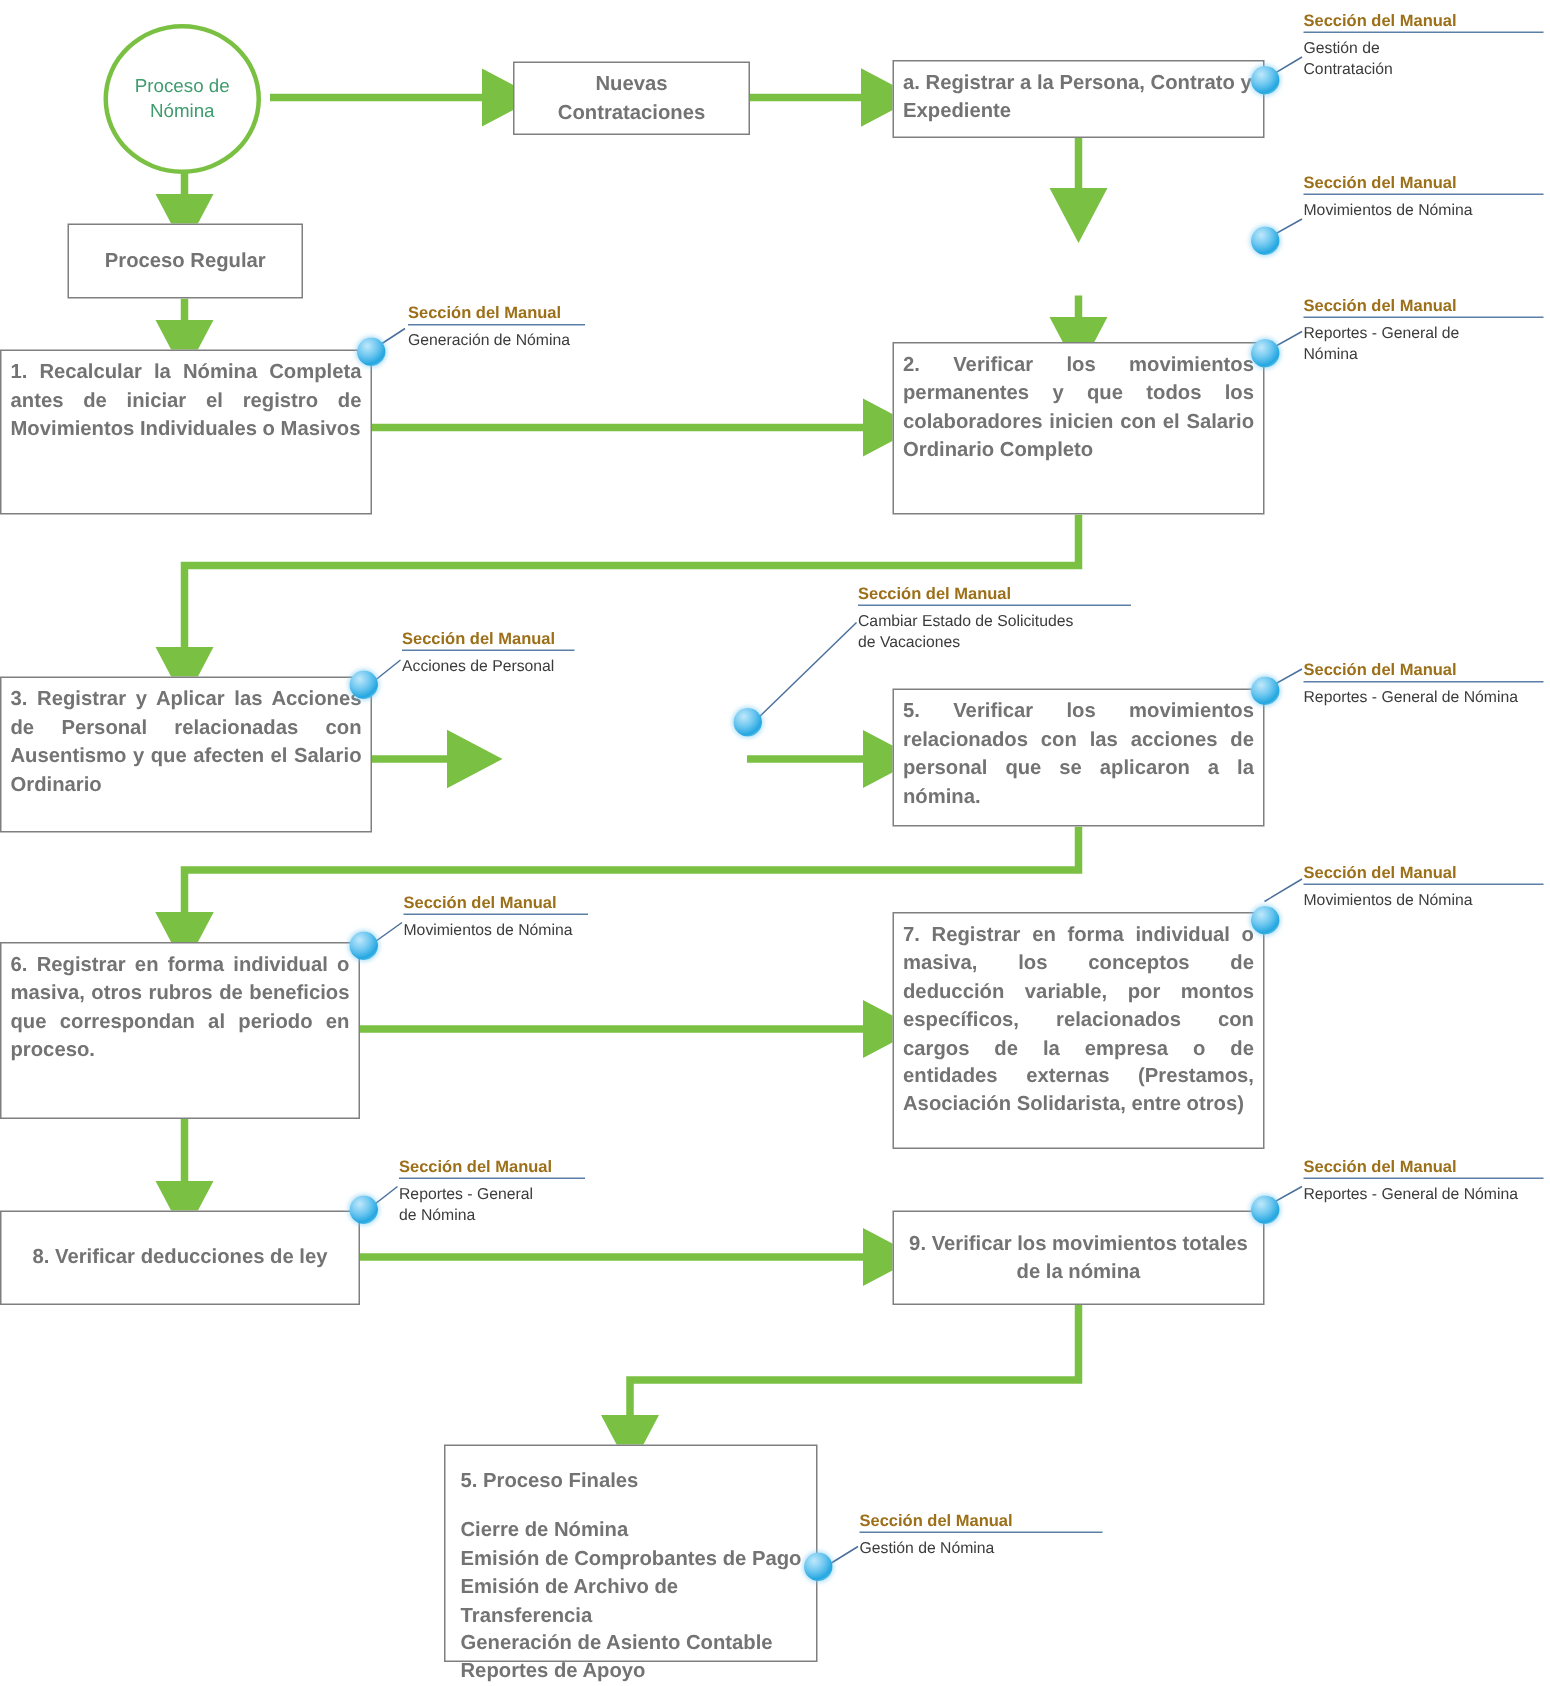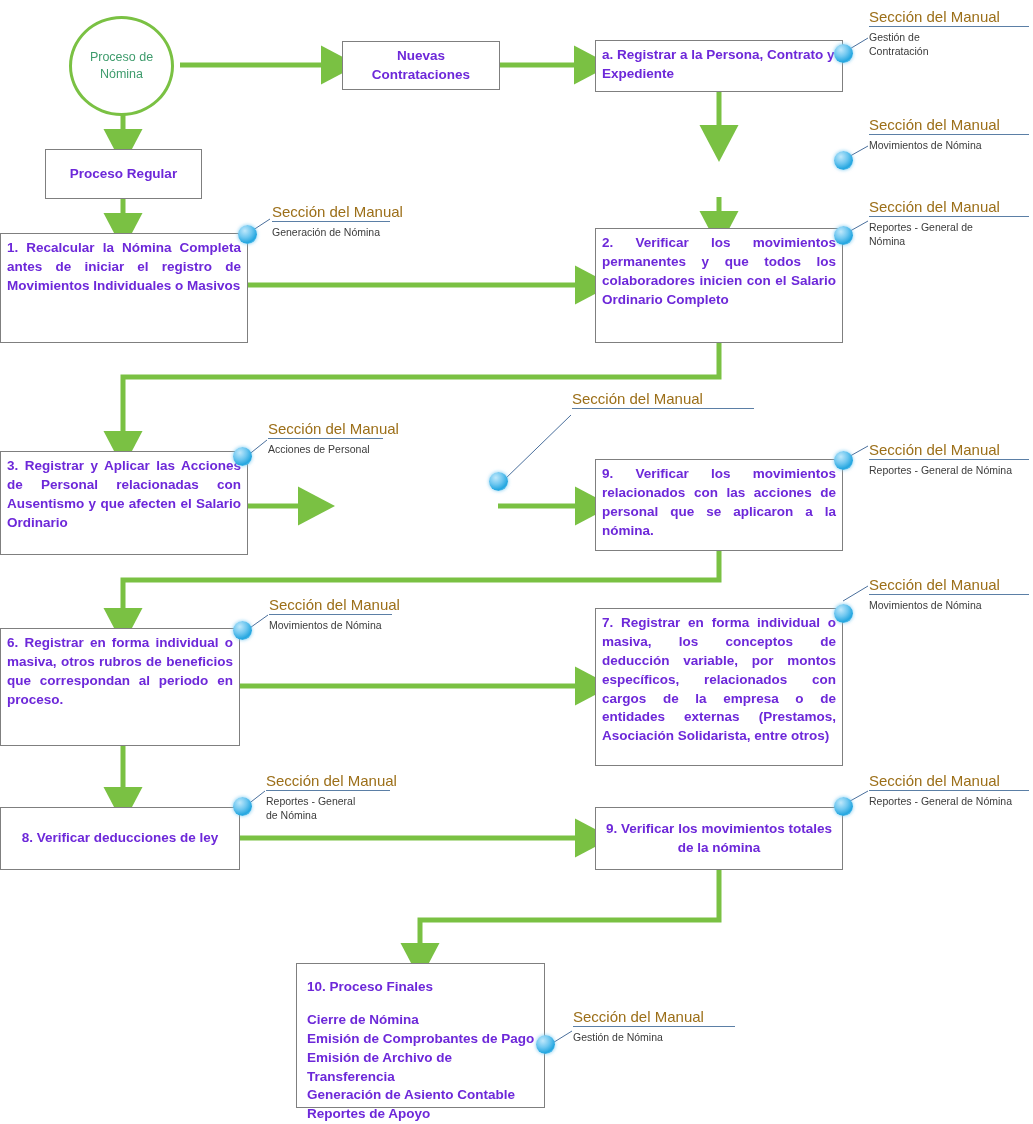--- a/index.html
+++ b/index.html
@@ -23,21 +23,21 @@
     top: 0;
     width: 1033px;
     height: 1124px;
     pointer-events: none;
   }
   .node {
     position: absolute;
     box-sizing: border-box;
     border: 1px solid #7f7f7f;
     background: #ffffff;
-    color: #6d28d9;
+    color: #737373;
     font-weight: bold;
     font-size: 13.5px;
     line-height: 1.40;
     padding: 5px 6px 5px 6px;
   }
   .node.just {
     text-align: justify;
     text-align-last: left;
   }
   .node.center {
@@ -62,22 +62,22 @@
     align-items: center;
     justify-content: center;
     text-align: center;
     font-weight: normal;
   }
   .callout {
     position: absolute;
   }
   .callout .ctitle {
     color: #9c6f19;
-    font-size: 15px;
-    font-weight: normal;
+    font-size: 11px;
+    font-weight: bold;
     white-space: nowrap;
     padding-bottom: 1px;
   }
   .callout .crule {
     border-bottom: 1px solid #5b7fa6;
     width: 100%;
     height: 0;
   }
   .callout .cbody {
     color: #3b3b3b;
@@ -179,41 +179,41 @@
   <div class="node just" style="left:595px; top:228px; width:248px; height:115px;">
     <span>2. Verificar los movimientos permanentes y que todos los colaboradores inicien con el Salario Ordinario Completo</span>
   </div>
 
   <div class="node just" style="left:0px; top:451px; width:248px; height:104px;">
     <span>3. Registrar y Aplicar las Acciones de Personal relacionadas con Ausentismo y que afecten el Salario Ordinario</span>
   </div>
 
 
   <div class="node just" style="left:595px; top:459px; width:248px; height:92px;">
-    <span>9. Verificar los movimientos relacionados con las acciones de personal que se aplicaron a la nómina.</span>
+    <span>5. Verificar los movimientos relacionados con las acciones de personal que se aplicaron a la nómina.</span>
   </div>
 
   <div class="node just" style="left:0px; top:628px; width:240px; height:118px;">
     <span>6. Registrar en forma individual o masiva, otros rubros de beneficios que correspondan al  periodo en proceso.</span>
   </div>
 
   <div class="node just" style="left:595px; top:608px; width:248px; height:158px;">
     <span>7. Registrar en forma individual o masiva, los conceptos de deducción variable, por  montos específicos, relacionados con cargos de la empresa o de entidades externas (Prestamos, Asociación Solidarista, entre otros)</span>
   </div>
 
   <div class="node center" style="left:0px; top:807px; width:240px; height:63px;">
     <span>8. Verificar deducciones de ley</span>
   </div>
 
   <div class="node center" style="left:595px; top:807px; width:248px; height:63px;">
     <span>9. Verificar los movimientos totales de la nómina</span>
   </div>
 
   <div class="node topleft" style="left:296px; top:963px; width:249px; height:145px; padding:14px 8px 8px 10px;">
-    <div>10. Proceso Finales</div>
+    <div>5. Proceso Finales</div>
     <div style="height:14px;"></div>
     <div>Cierre de Nómina</div>
     <div>Emisión de Comprobantes de Pago</div>
     <div>Emisión de Archivo de Transferencia</div>
     <div>Generación de Asiento Contable</div>
     <div>Reportes de Apoyo</div>
   </div>
 
   <div class="callout" style="left:869px; top:8px; width:160px;">
     <div class="ctitle">Sección del Manual</div>
@@ -246,20 +246,21 @@
   <div class="callout" style="left:268px; top:420px; width:115px;">
     <div class="ctitle">Sección del Manual</div>
     <div class="crule"></div>
     <div class="cbody">Acciones de Personal</div>
   </div>
   <div class="dot" style="left:233px; top:447px;"></div>
 
   <div class="callout" style="left:572px; top:390px; width:182px;">
     <div class="ctitle">Sección del Manual</div>
     <div class="crule"></div>
+    <div class="cbody" style="max-width:150px;">Cambiar Estado de Solicitudes de Vacaciones</div>
   </div>
   <div class="dot" style="left:489px; top:472px;"></div>
 
   <div class="callout" style="left:869px; top:576px; width:160px;">
     <div class="ctitle">Sección del Manual</div>
     <div class="crule"></div>
     <div class="cbody">Movimientos de Nómina</div>
   </div>
   <div class="dot" style="left:834px; top:604px;"></div>
 

